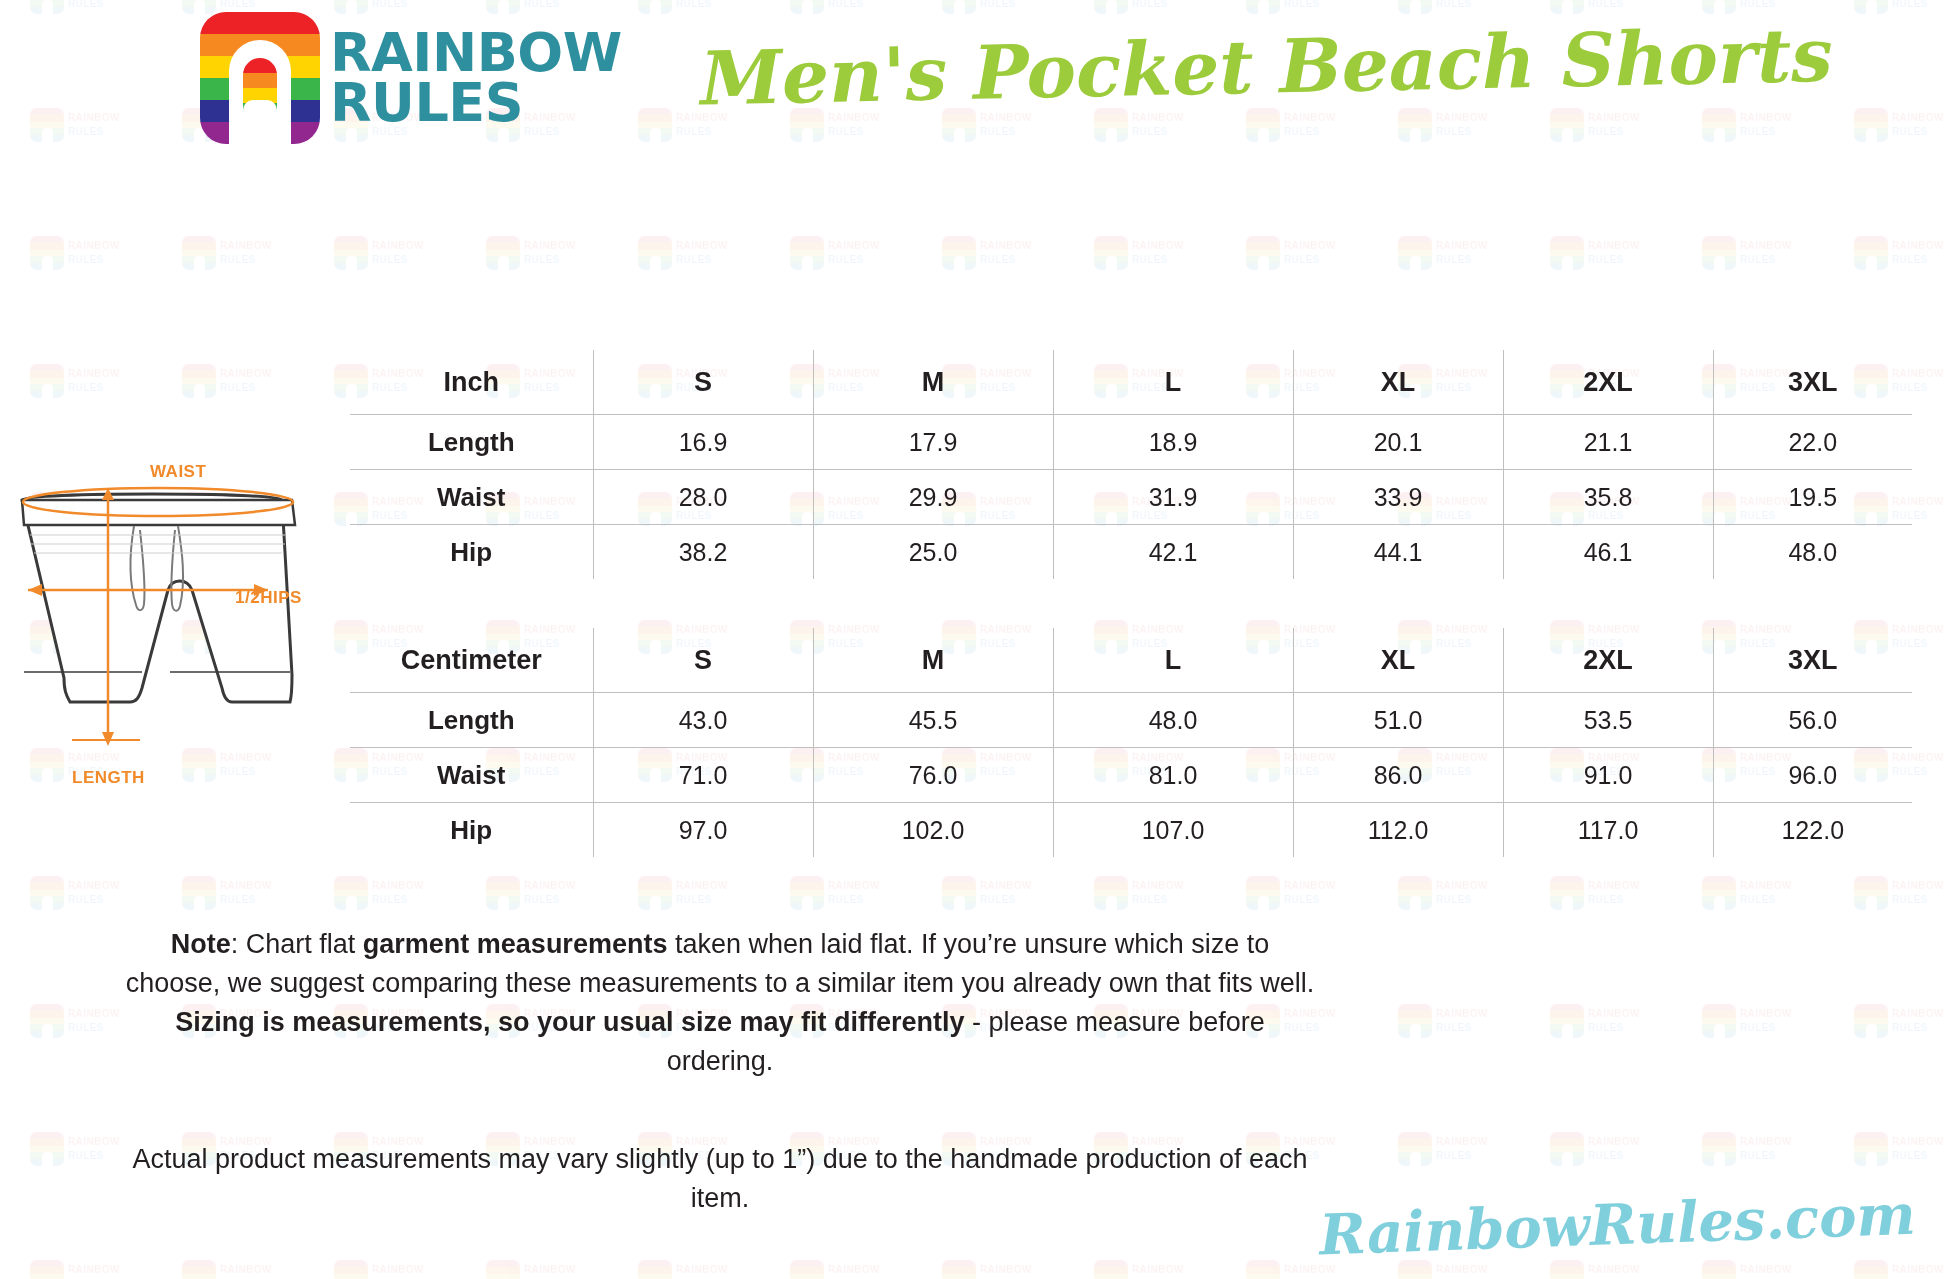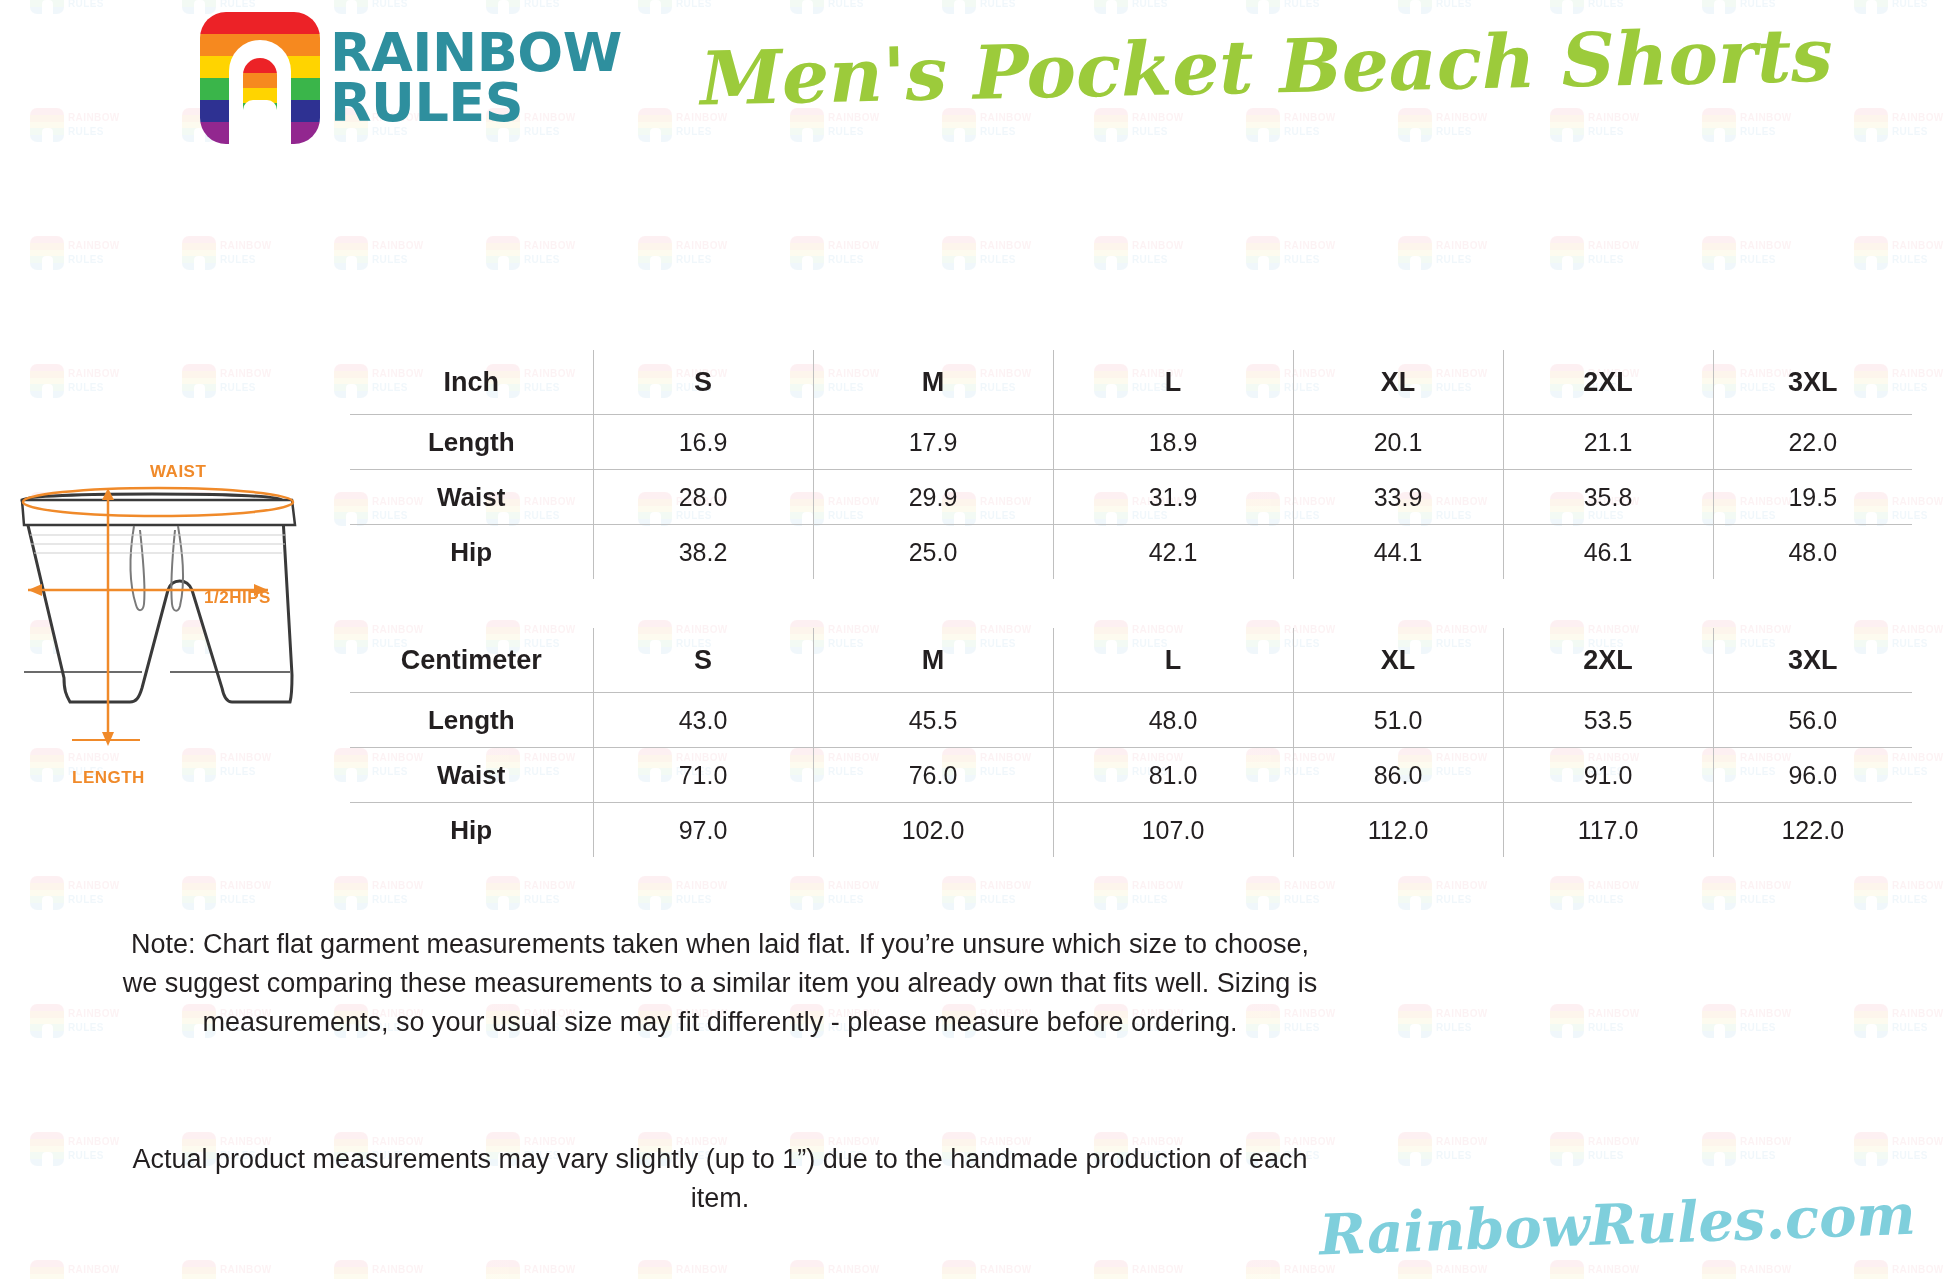--- a/index.html
+++ b/index.html
@@ -200,21 +200,21 @@
   }
   .diag-label {
     position: absolute;
     font-family: "Liberation Sans", sans-serif;
     font-weight: 700;
     font-size: 17px;
     color: #f08a2a;
     letter-spacing: .5px;
   }
   .lbl-waist { left: 140px; top: 22px; }
-  .lbl-hips  { left: 194px; top: 148px; }
+  .lbl-hips  { left: 225px; top: 148px; }
   .lbl-length{ left: 62px;  top: 328px; }
 
   
   table.size-table {
     position: absolute;
     border-collapse: collapse;
     table-layout: fixed;
   }
   table.size-table td {
     border: 1px solid #bfbfbf;
@@ -245,21 +245,21 @@
   .note {
     position: absolute;
     left: 120px;
     top: 925px;
     width: 1200px;
     text-align: center;
     font-size: 27px;
     line-height: 1.45;
     color: #231f20;
   }
-  .note b { font-weight: 400; }
+  .note b { font-weight: 700; }
   .note2 {
     position: absolute;
     left: 120px;
     top: 1140px;
     width: 1200px;
     text-align: center;
     font-size: 27px;
     line-height: 1.45;
     color: #231f20;
   }

